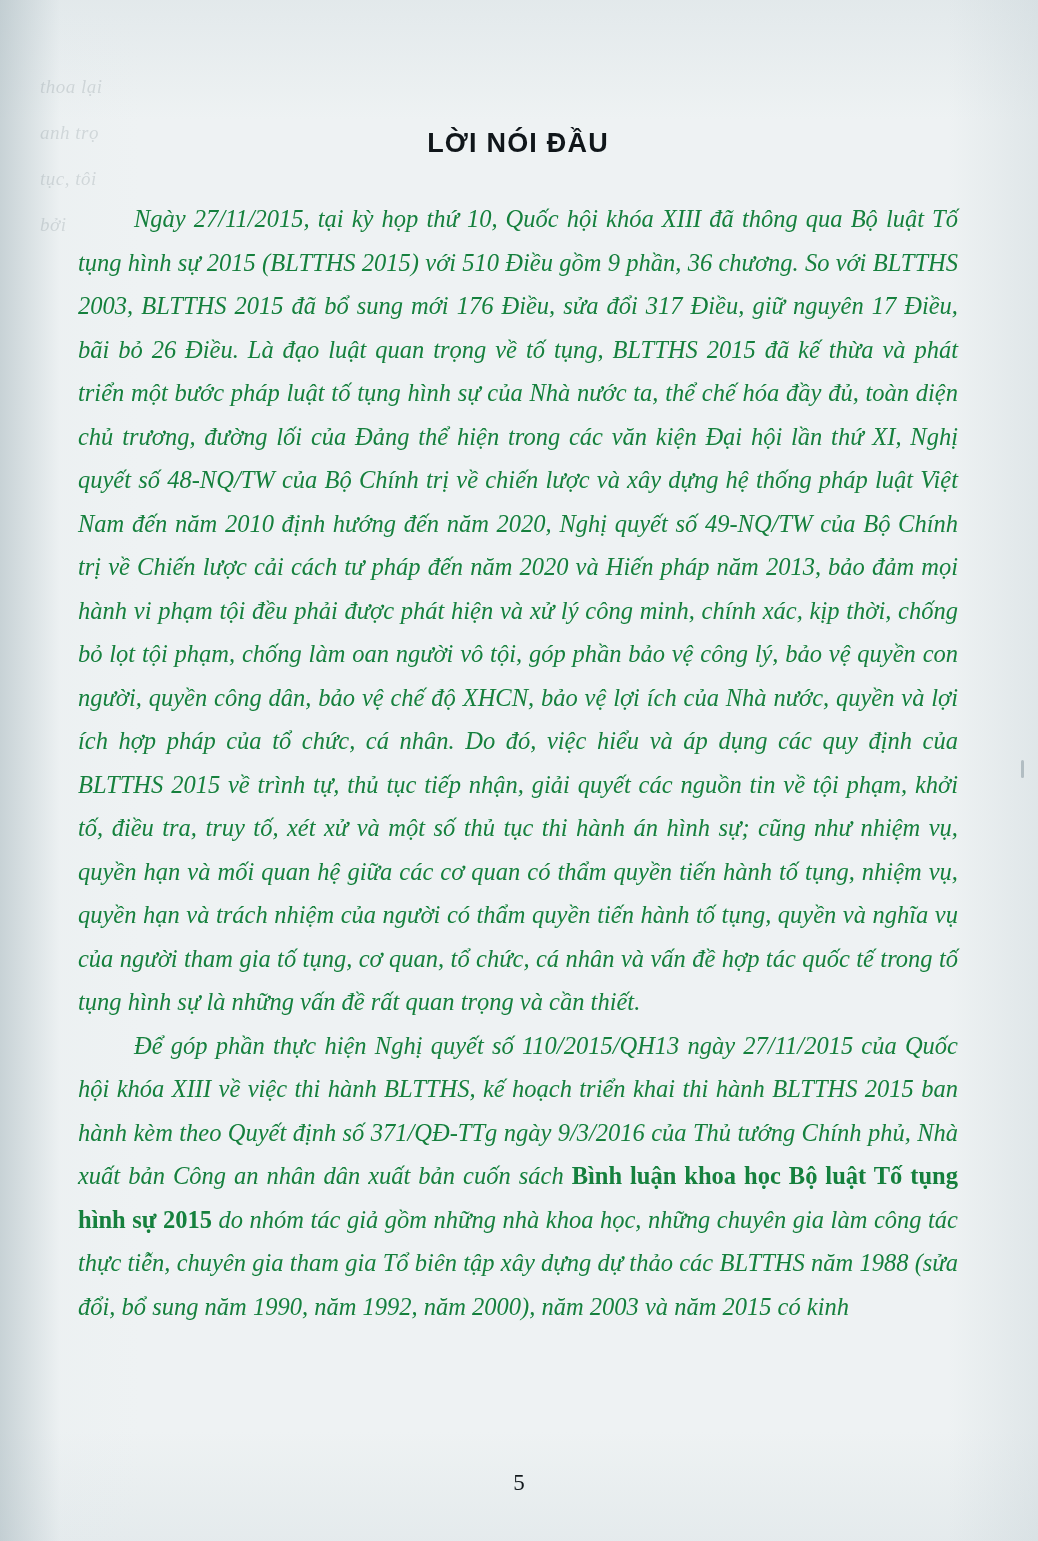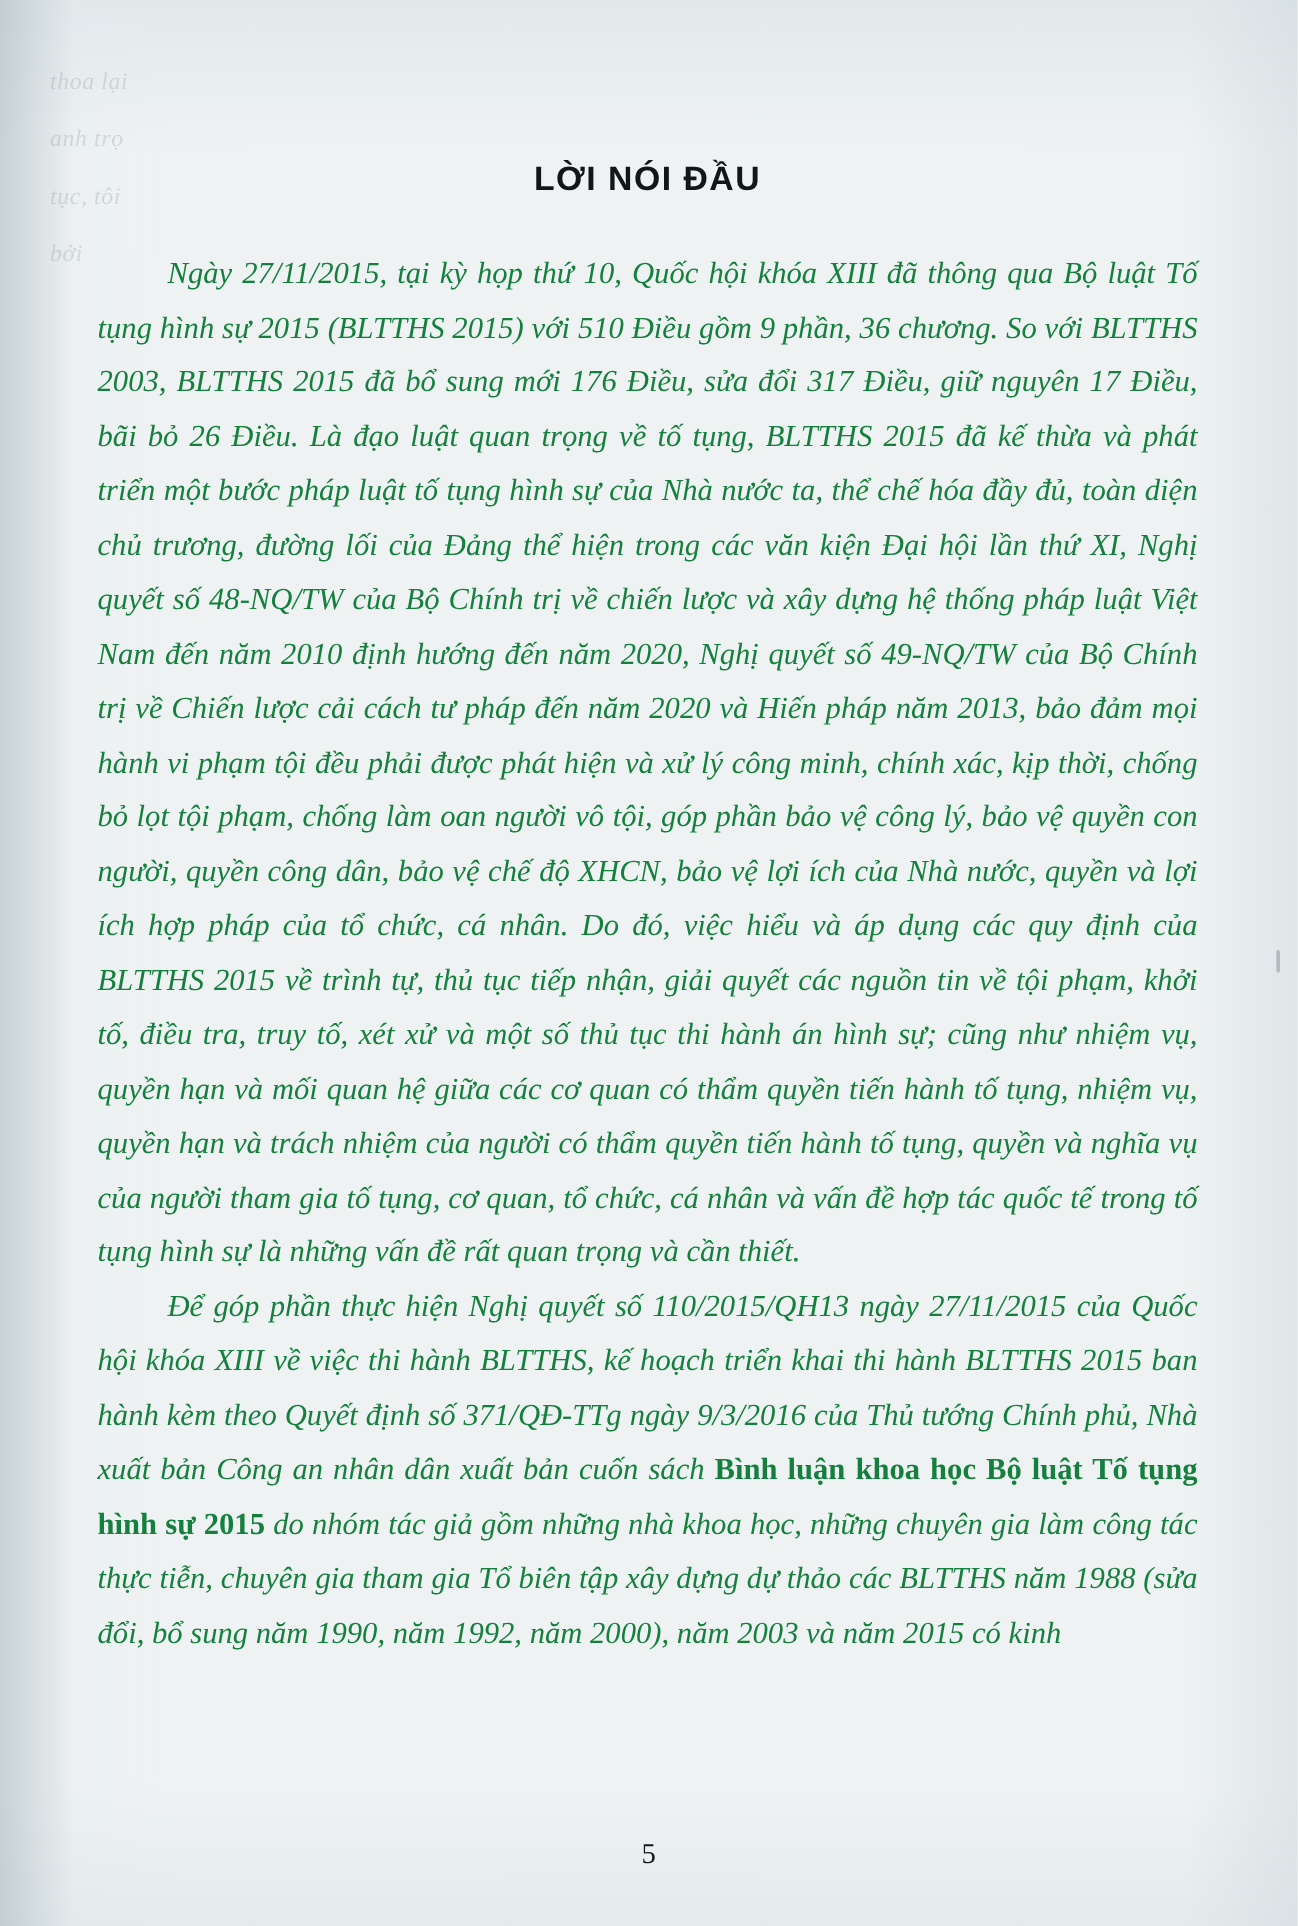--- a/index.html
+++ b/index.html
@@ -22,21 +22,21 @@
     background:
       linear-gradient(90deg, rgba(168,184,190,0.55) 0px, rgba(226,233,236,0.15) 60px, rgba(255,255,255,0) 140px),
       linear-gradient(270deg, rgba(196,208,213,0.35) 0px, rgba(255,255,255,0) 90px),
       linear-gradient(180deg, rgba(200,212,217,0.30) 0px, rgba(255,255,255,0) 120px),
       linear-gradient(0deg, rgba(200,212,217,0.25) 0px, rgba(255,255,255,0) 110px),
       #eef2f3;
   }
   .ghost-left {
     position: absolute;
     left: 40px;
-    top: 43px;
+    top: 64px;
     width: 130px;
     height: 1080px;
     opacity: 0.16;
     color: #41535c;
     font-size: 19px;
     line-height: 46px;
     font-style: italic;
     letter-spacing: .5px;
     filter: blur(0.6px);
     overflow: hidden;

